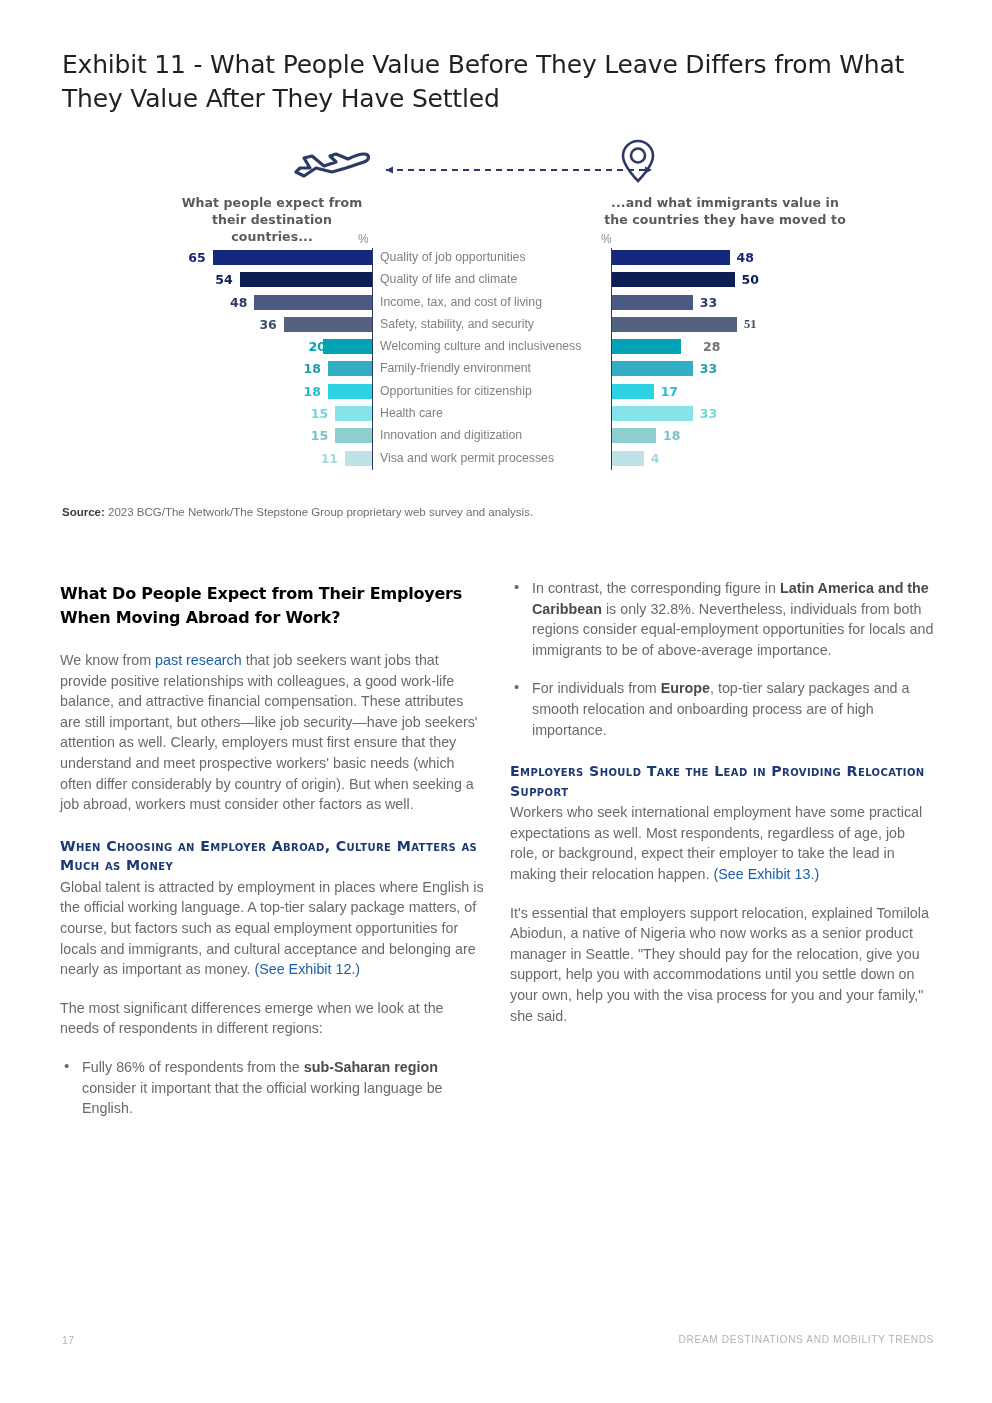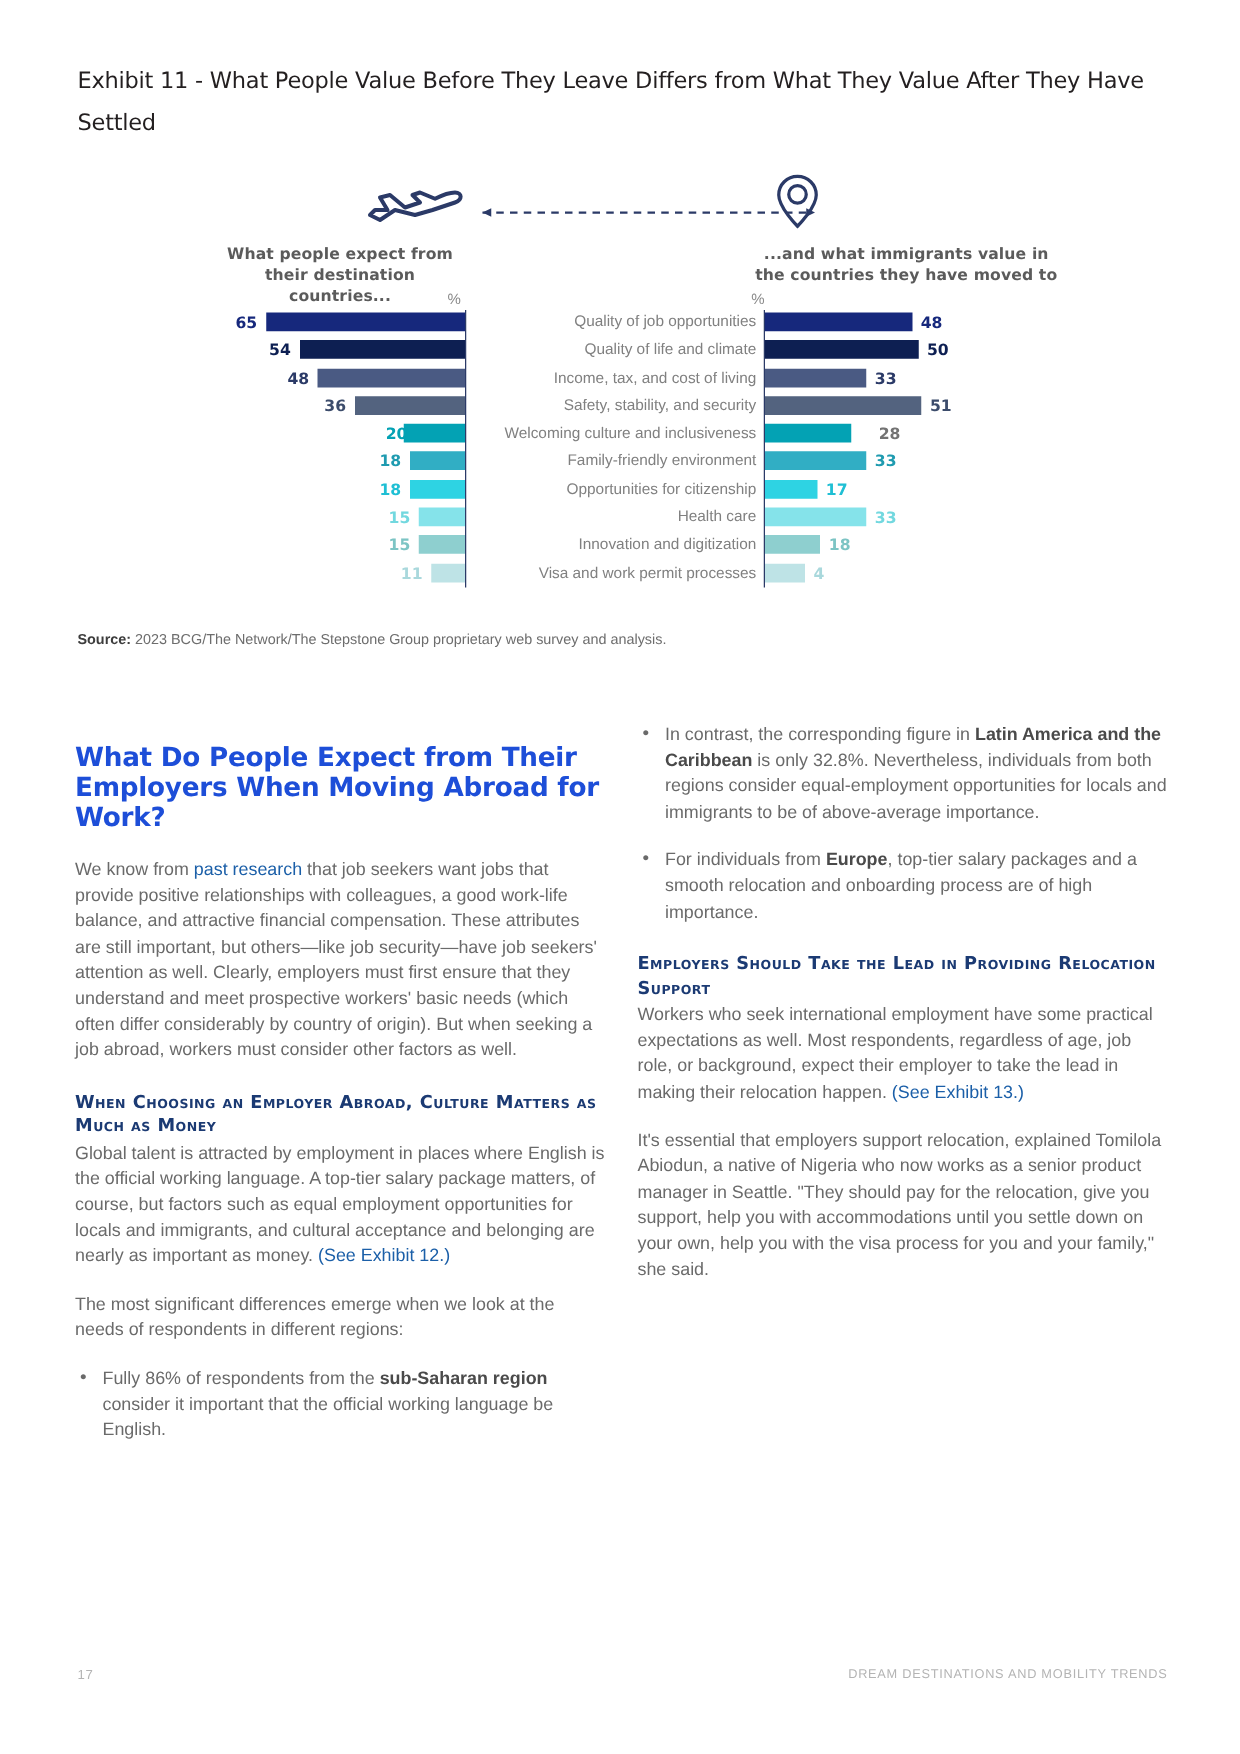--- a/index.html
+++ b/index.html
@@ -16,21 +16,21 @@
     overflow: hidden;
   }
 
   
   .exhibit-title {
     position: absolute;
     left: 62px;
     top: 48px;
     width: 880px;
     font-family: "DejaVu Sans", sans-serif;
-    font-size: 18px;
+    font-size: 25px;
     line-height: 34px;
     font-weight: 400;
     color: #231f20;
     letter-spacing: -0.2px;
   }
 
   
   .chart-wrap {
     position: absolute;
     left: 0;
@@ -131,21 +131,21 @@
     font-family: "DejaVu Sans", sans-serif;
   }
   .bar-left-cell .val  { text-align: right; }
   .bar-right-cell .val { text-align: left; }
 
   .cat {
     position: absolute;
     left: 380px;
     top: 1px;
     width: 225px;
-    text-align: right;
+    text-align: left;
     font-size: 12.3px;
     line-height: 17px;
     color: #808080;
     font-family: "Liberation Sans", sans-serif;
   }
 
   
   .source {
     position: absolute;
     left: 62px;
@@ -163,25 +163,25 @@
     width: 424px;
     font-size: 14.3px;
     line-height: 20.6px;
     color: #6a6a6a;
   }
   .col.c1 { left: 60px; }
   .col.c2 { left: 510px; }
 
   h2.section-title {
     font-family: "DejaVu Sans", sans-serif;
-    font-size: 21px;
+    font-size: 16px;
     line-height: 24px;
     font-weight: 700;
-    color: #1d4ed8;
-    margin: 16px 0 20px 0;
+    color: #000000;
+    margin: 4px 0 20px 0;
     letter-spacing: -0.2px;
   }
   h3.sub-title {
     font-family: "DejaVu Sans", sans-serif;
     font-size: 14.2px;
     line-height: 19.5px;
     font-weight: 700;
     color: #1b3a73;
     margin: 22px 0 1px 0;
     font-variant: small-caps;
@@ -295,21 +295,21 @@
         </div>
       </div>
       <div class="row">
         <div class="bar-left-cell">
           <div class="bar" style="width: 88.2px; background: rgb(83, 99, 127);"></div>
           <div class="val" style="color: rgb(60, 76, 107); right: 95.2px;">36</div>
         </div>
         <div class="cat">Safety, stability, and security</div>
         <div class="bar-right-cell">
           <div class="bar" style="width: 124.95px; background: rgb(83, 99, 127);"></div>
-          <div class="val" style="color: rgb(60, 76, 107); left: 131.95px;">51</div>
+          <div class="val" style="color: rgb(60, 76, 107); left: 131.95px; font-family: Liberation Serif, serif;">51</div>
         </div>
       </div>
       <div class="row">
         <div class="bar-left-cell">
           <div class="bar" style="width: 49px; background: rgb(3, 162, 180);"></div>
           <div class="val" style="color: rgb(3, 162, 180); right: 46px;">20</div>
         </div>
         <div class="cat">Welcoming culture and inclusiveness</div>
         <div class="bar-right-cell">
           <div class="bar" style="width: 68.6px; background: rgb(3, 162, 180);"></div>

